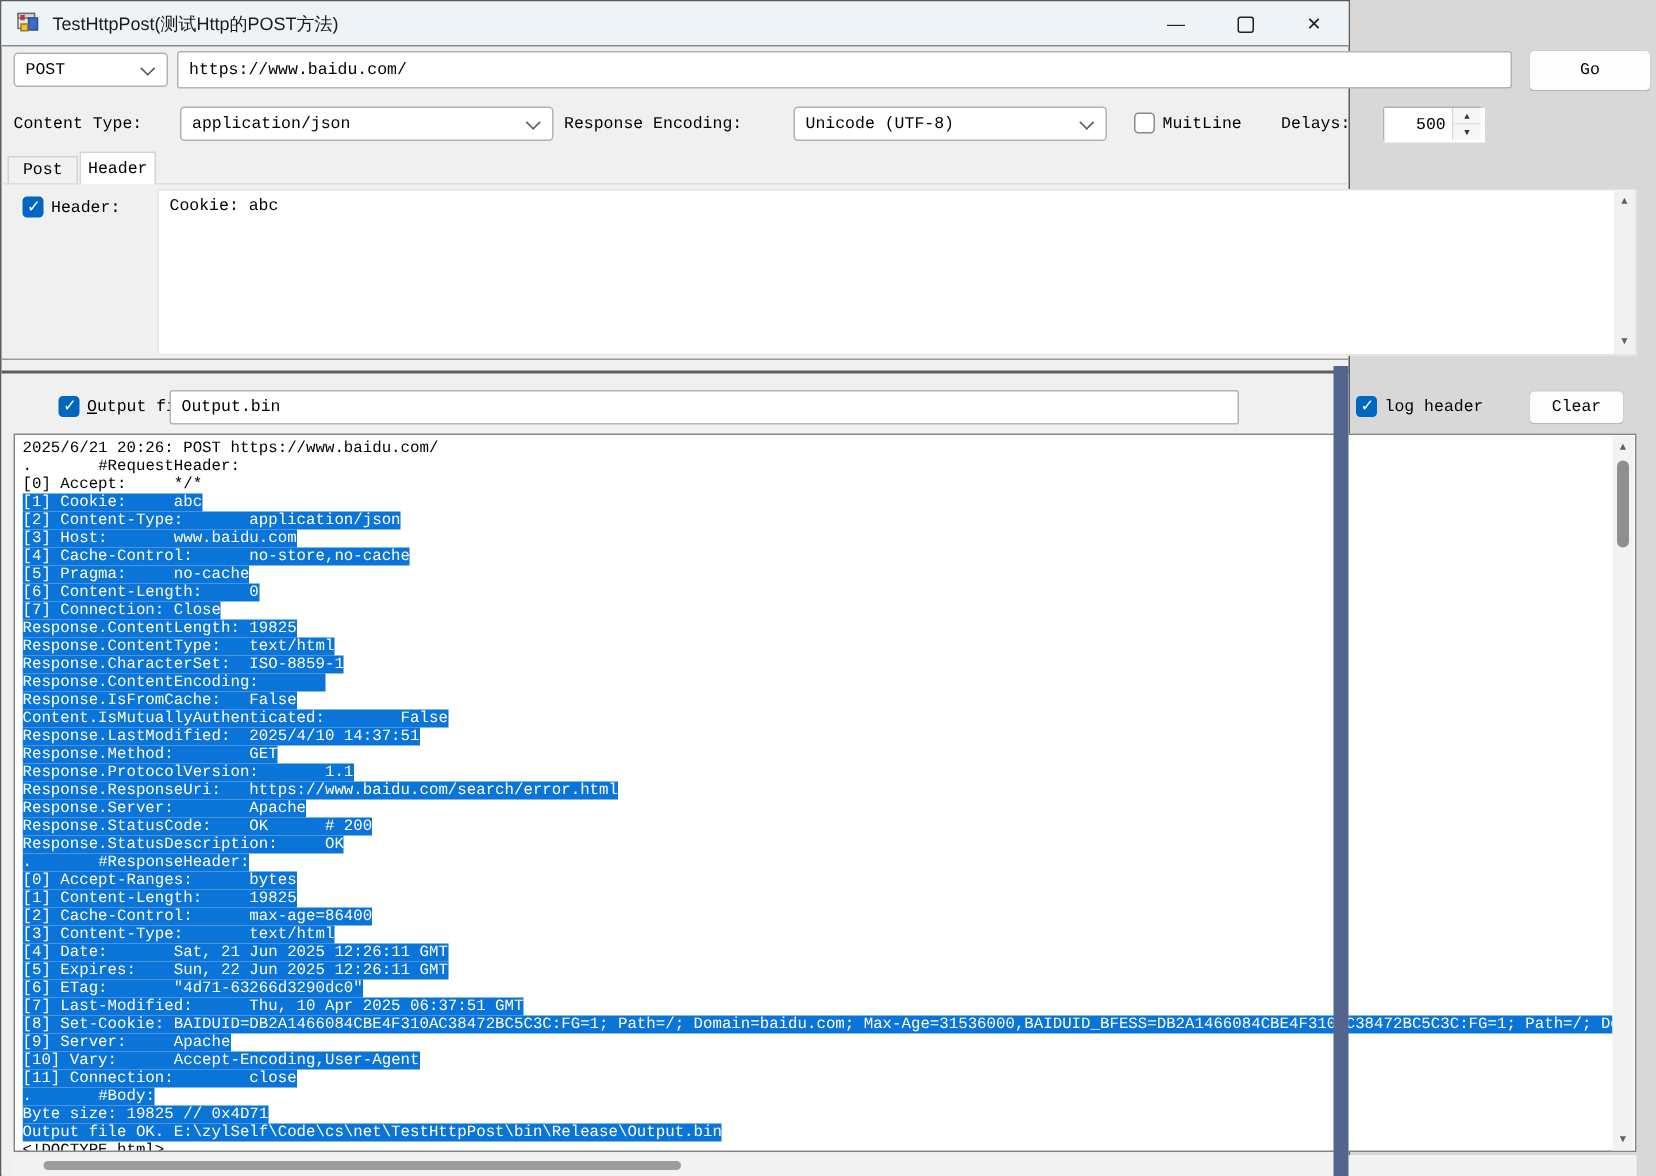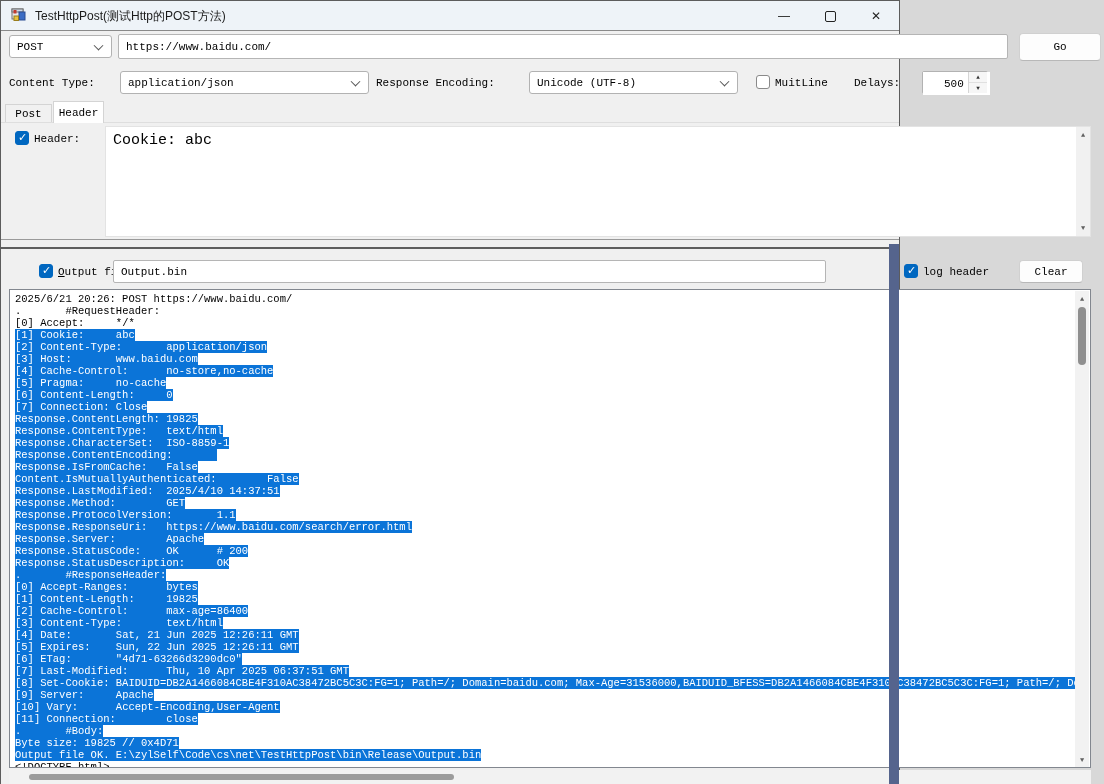--- a/index.html
+++ b/index.html
@@ -47,21 +47,21 @@
   
   .tab{position:absolute;box-sizing:border-box;display:flex;align-items:center;justify-content:center;}
   .tab.inactive{left:4px;top:103px;width:47px;height:19px;background:#f1f1f1;
     border:1px solid #d4d4d4;border-bottom:none;}
   .tab.active{left:52px;top:100px;width:51px;height:22px;background:#fff;
     border:1px solid #d4d4d4;border-bottom:none;z-index:2;text-align:center;}
   .tabline{position:absolute;left:0;top:121px;width:100%;height:1px;background:#dedede;}
   
   .hdrarea{position:absolute;left:104px;top:125px;width:986px;height:111px;background:#fff;
     border:1px solid #e3e3e3;box-sizing:border-box;}
-  .hdrarea .txt{position:absolute;left:7px;top:5px;white-space:pre;font-size:15px;}
+  .hdrarea .txt{position:absolute;left:7px;top:5px;white-space:pre;font-size:11px;}
   .vsb{position:absolute;right:0;top:0;width:14px;height:100%;background:#f1f1f1;}
   .sbarrow{position:absolute;left:0;width:14px;height:12px;display:flex;align-items:center;
     justify-content:center;font-size:7px;color:#606060;}
   .sbarrow.up{top:2px;} .sbarrow.down{bottom:2px;}
   .sbthumb{position:absolute;left:3px;width:8px;border-radius:4px;background:#8f8f8f;}
   
   .divline{position:absolute;left:0;top:238px;width:100%;height:1px;background:#9a9a9a;}
   .botpanel{position:absolute;left:0;top:246px;width:100%;height:538px;background:#f0f0f0;
     border-top:2px solid #5e5e5e;box-sizing:border-box;}
   .backdrop{position:absolute;right:0;top:243px;width:10px;height:541px;

